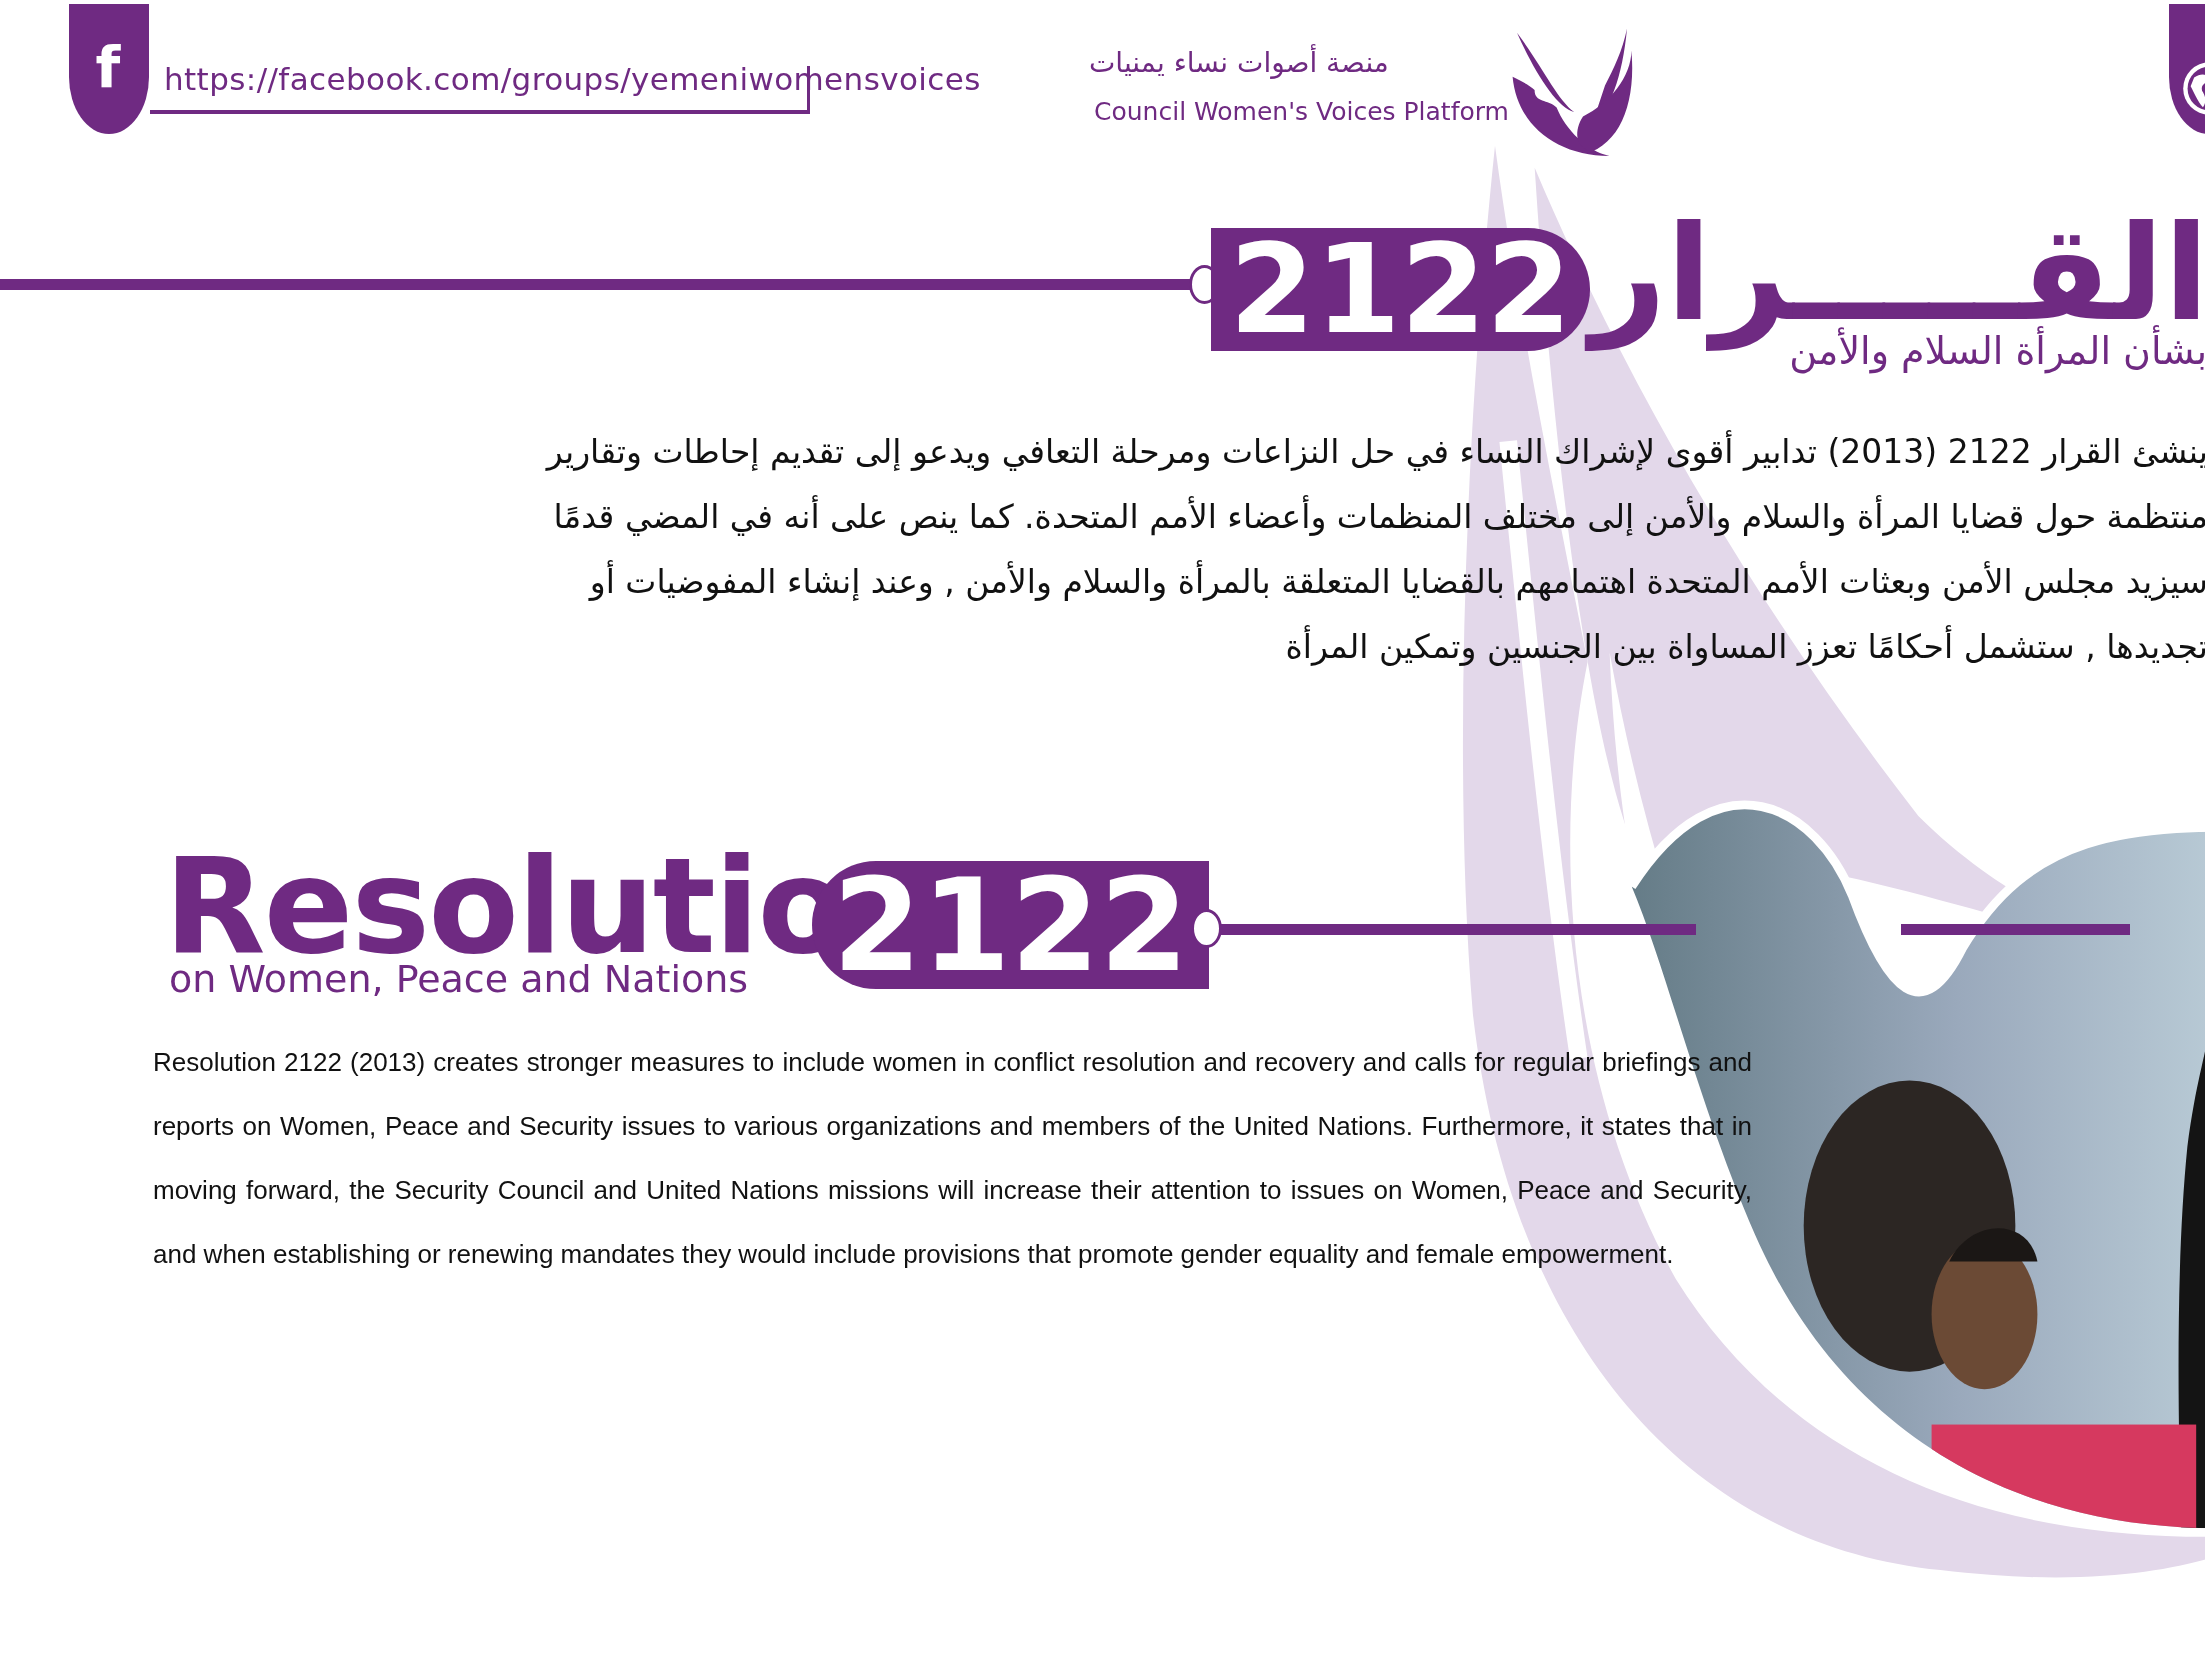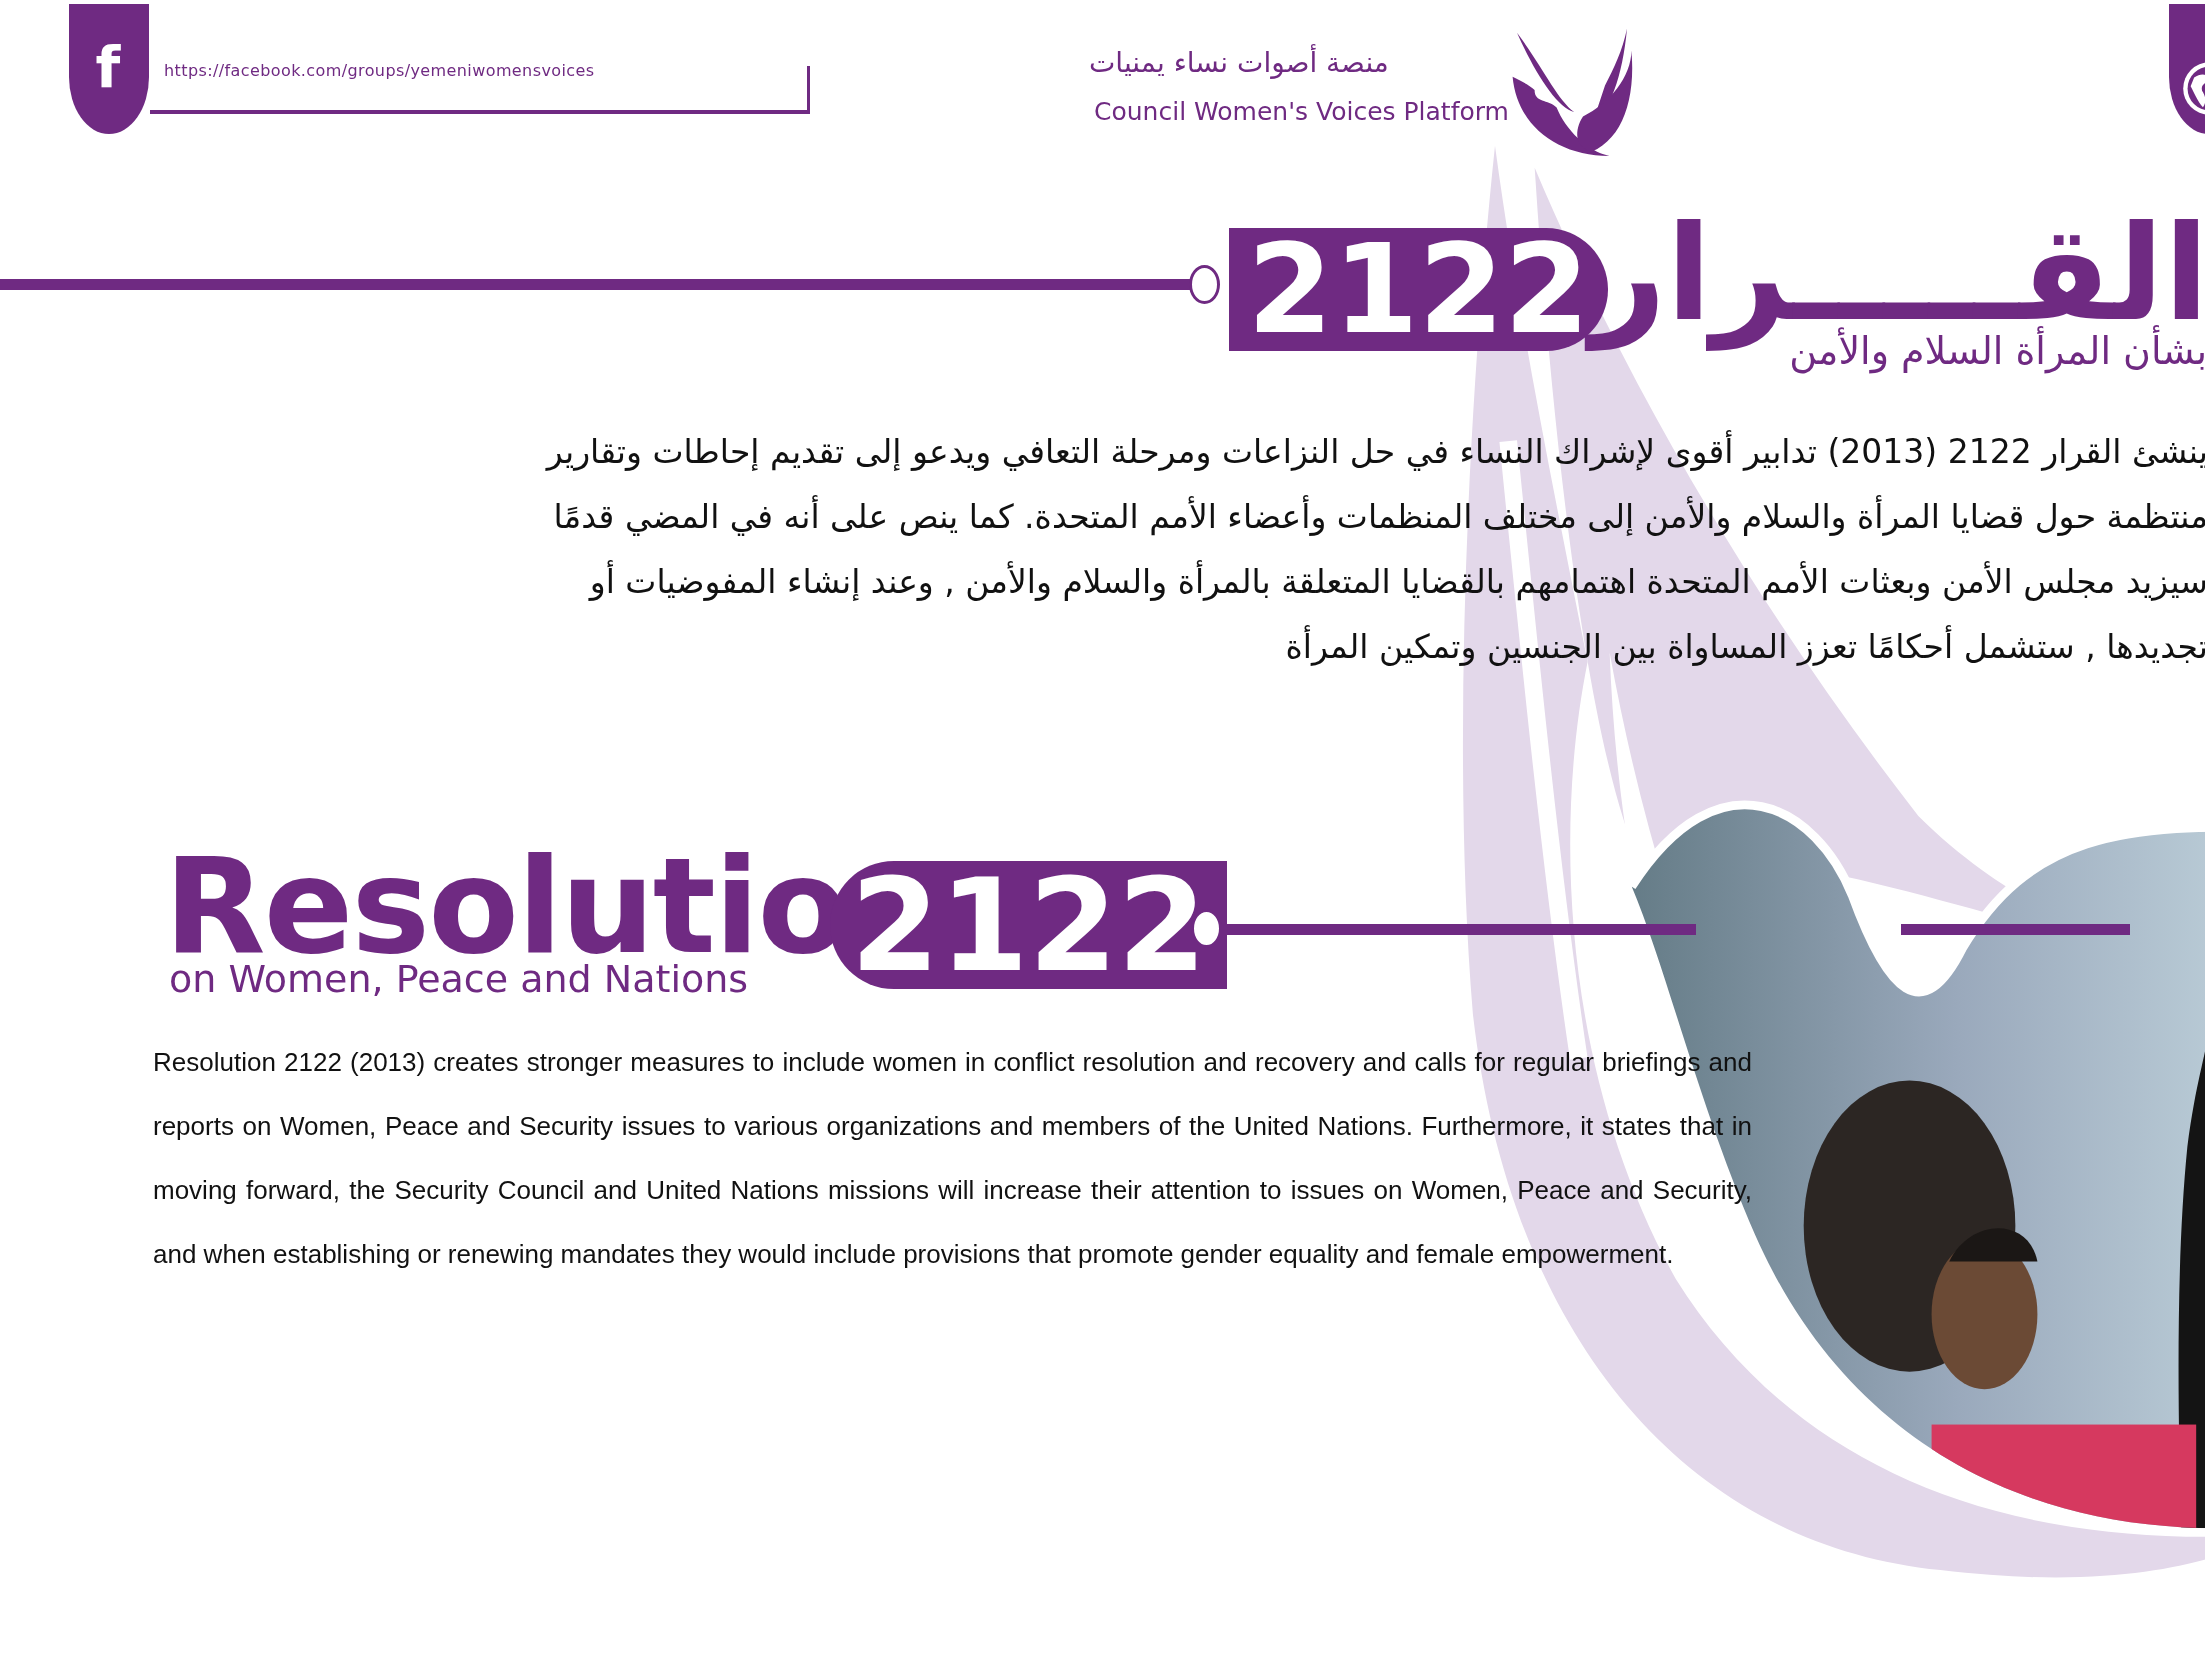--- a/index.html
+++ b/index.html
@@ -6,33 +6,33 @@
   body { width:2646px; height:1654px; position:relative; overflow:hidden;
          font-family:"DejaVu Sans", sans-serif; }
   .abs { position:absolute; }
   
   #bg-wing { position:absolute; left:0; top:0; width:2646px; height:1654px; }
   
   .tab { position:absolute; top:3.5px; width:80px; height:130px; background:#6f2a82;
          border-radius:0 0 40px 40px / 0 0 57px 57px; }
   .link-box { position:absolute; top:66px; height:44px; border-right:3.1px solid #6f2a82;
               border-bottom:4px solid #6f2a82; }
-  .link-text { position:absolute; top:61px; font-size:16px; color:#6f2a82;
+  .link-text { position:absolute; top:61px; font-size:31px; color:#6f2a82;
                font-family:"DejaVu Sans", sans-serif; letter-spacing:0.4px; }
   .fb-icon { position:absolute; font-family:"DejaVu Sans", sans-serif; font-weight:bold;
              color:#fff; font-size:57px; line-height:1; }
   
   .logo-ar { position:absolute; left:1089px; top:46px; font-size:28px; color:#6f2a82;
              font-family:"DejaVu Sans", sans-serif; direction:rtl; white-space:nowrap; }
   .logo-en { position:absolute; left:1094px; top:97px; font-size:25px; color:#6f2a82;
              white-space:nowrap; }
   
   .hline { position:absolute; height:10.6px; background:#6f2a82; }
   .pill { position:absolute; background:#6f2a82; color:#fff; font-weight:bold;
-          font-family:"DejaVu Sans", sans-serif; display:flex; align-items:center; justify-content:center;margin-left:18px; }
+          font-family:"DejaVu Sans", sans-serif; display:flex; align-items:center; justify-content:center; }
   .dot { position:absolute; width:31px; height:39px; border-radius:50%; background:#fff;
          border:3.1px solid #6f2a82; box-sizing:border-box; }
   .ar-title { position:absolute; font-weight:bold; color:#6f2a82; direction:rtl; white-space:nowrap;
               font-family:"DejaVu Sans", sans-serif; }
   .ar-para { position:absolute; left:351px; top:419px; width:1857px; direction:rtl; text-align:justify;
              font-size:33px; line-height:65px; color:#111; font-family:"DejaVu Sans", sans-serif; }
   .ar-para p { margin:0; white-space:nowrap; }
   .en-title { position:absolute; left:164px; top:840px; font-size:132px; font-weight:bold; color:#6f2a82;
               line-height:1; font-family:"DejaVu Sans", sans-serif; letter-spacing:-1.8px; }
   .en-sub { position:absolute; left:169px; top:957px; font-size:38px; color:#6f2a82; white-space:nowrap;

